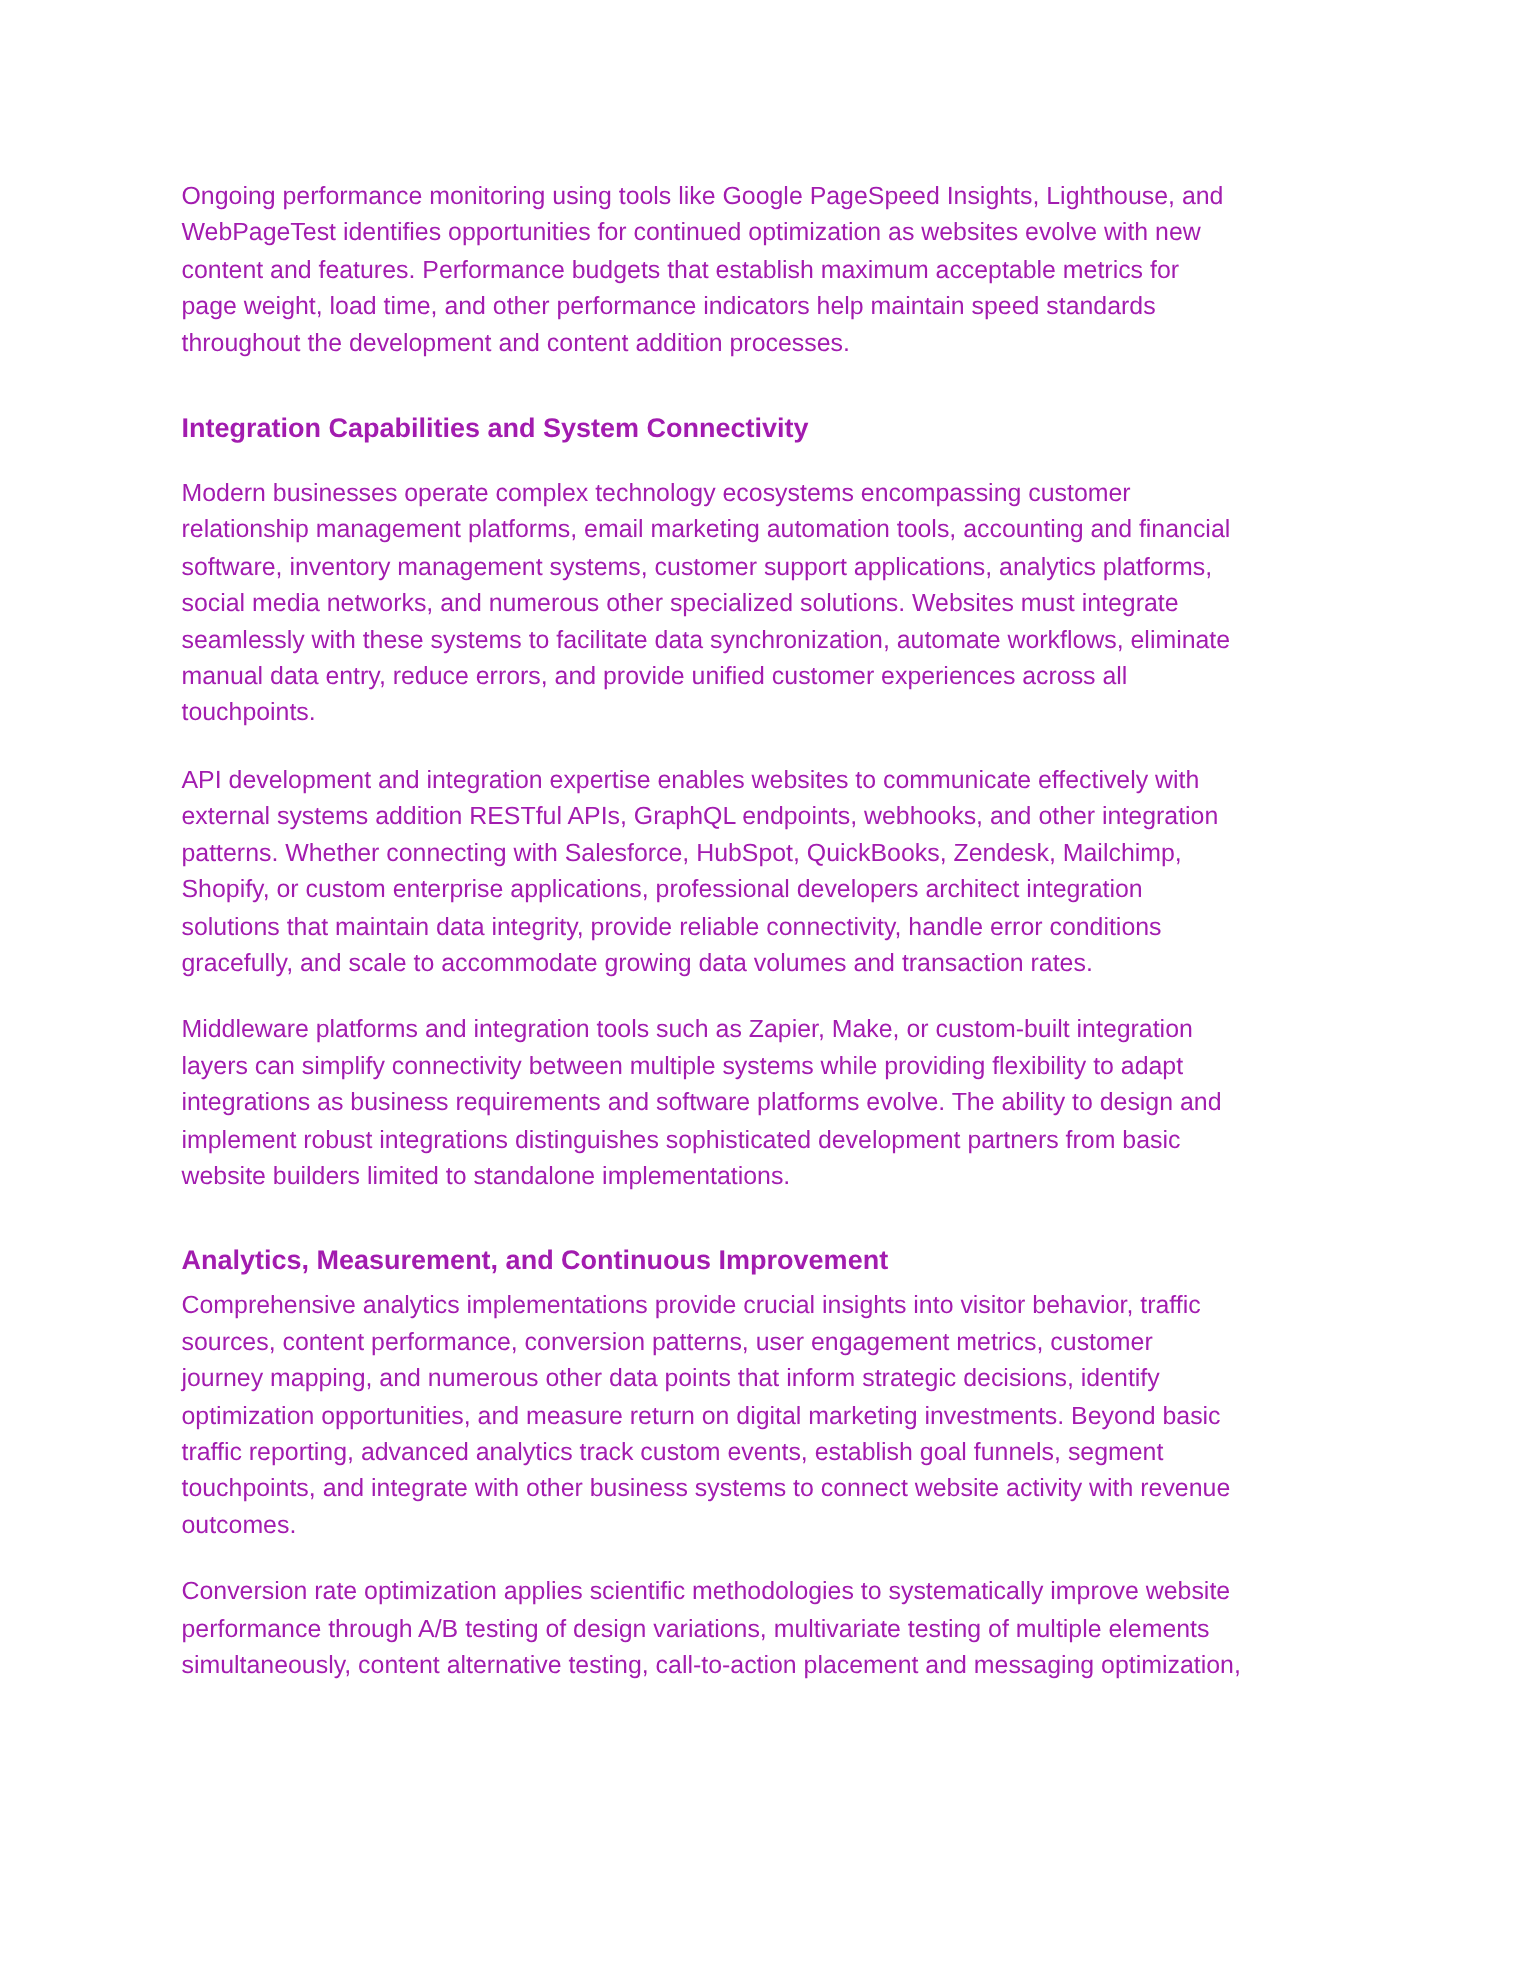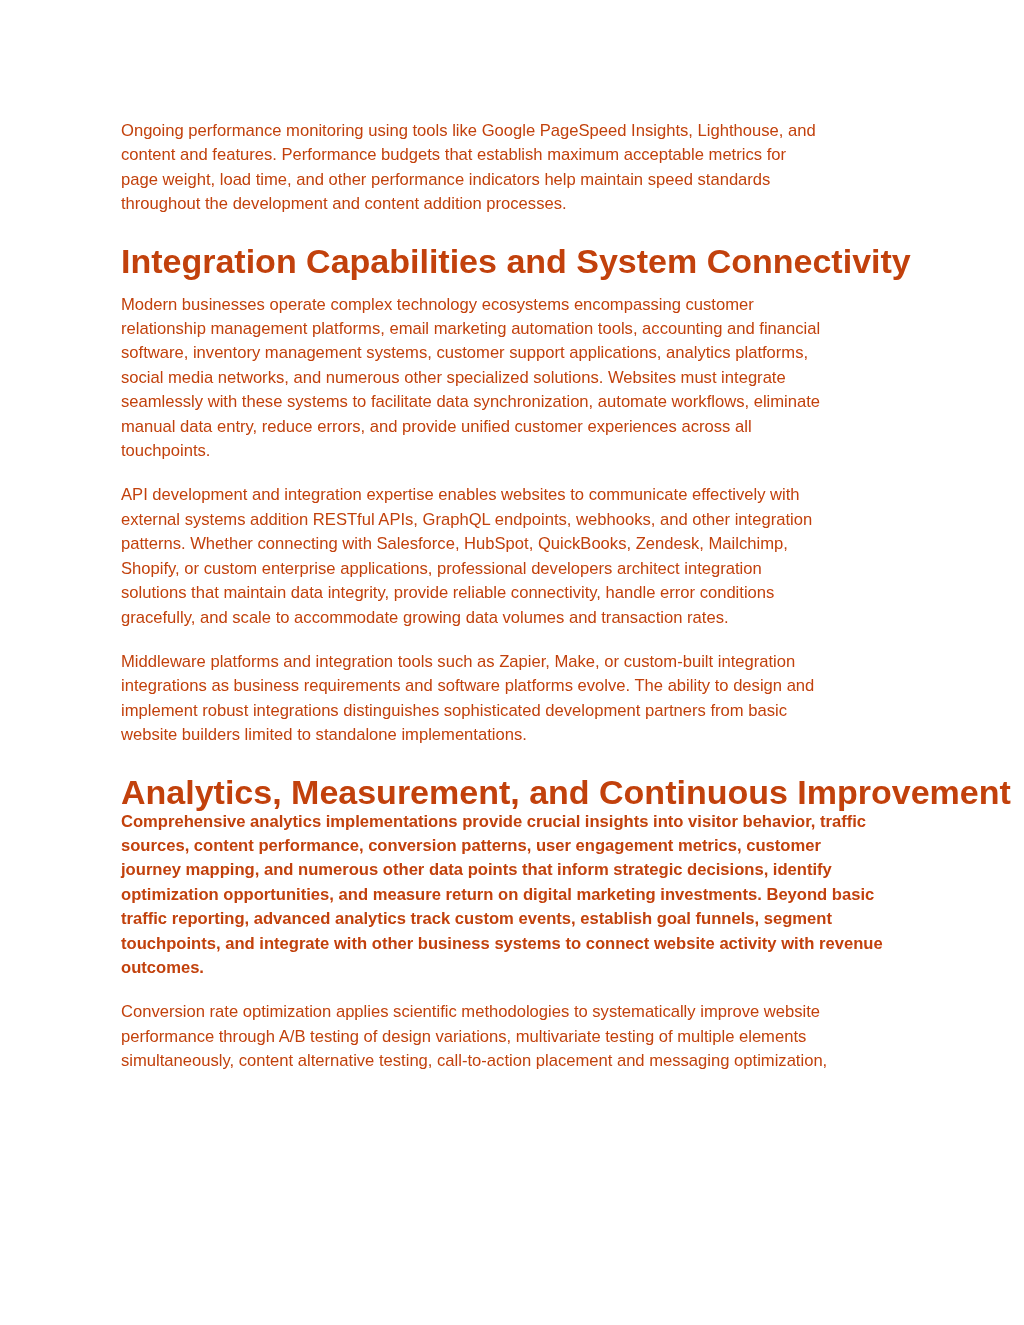--- a/index.html
+++ b/index.html
@@ -1,44 +1,45 @@
 <!DOCTYPE html>
 <html><head>
   <meta charset="utf-8">
   <style>
     html, body { margin: 0; padding: 0; background: #ffffff; }
     body { width: 1024px; height: 1325px; overflow: hidden; position: relative; }
     .page {
       position: absolute; left: 121px; top: 119px; width: 800px;
-      font-family: "Liberation Sans", sans-serif; color: #c2410c;
+      font-family: "Liberation Sans", sans-serif; color: #a21caf;
     }
     .para {
       font-size: 16.6px; line-height: 24.4px; margin: 0; white-space: nowrap;
     }
     .line { display: block; }
     .h2 {
       font-family: "Liberation Sans", sans-serif;
-      font-size: 34px; font-weight: bold; line-height: 34px; margin: 0;
+      font-size: 18px; font-weight: bold; line-height: 34px; margin: 0;
       white-space: nowrap;
     }
     #p1 { margin-bottom: 27px; }
     #h1 { margin-bottom: 15px; }
     #p2 { margin-bottom: 20px; }
     #p3 { margin-bottom: 20px; }
     #p4 { margin-bottom: 27px; }
     #h2b { margin-bottom: 1px; }
-    #p5 { margin-bottom: 20px; font-weight: bold; }
+    #p5 { margin-bottom: 20px; }
   </style>
 </head>
 <body>
 
 <div class="page">
 
   <p class="para" id="p1">
     <span class="line">Ongoing performance monitoring using tools like Google PageSpeed Insights, Lighthouse, and</span>
+    <span class="line">WebPageTest identifies opportunities for continued optimization as websites evolve with new</span>
     <span class="line">content and features. Performance budgets that establish maximum acceptable metrics for</span>
     <span class="line">page weight, load time, and other performance indicators help maintain speed standards</span>
     <span class="line">throughout the development and content addition processes.</span>
   </p>
 
   <h2 class="h2" id="h1">Integration Capabilities and System Connectivity</h2>
 
   <p class="para" id="p2">
     <span class="line">Modern businesses operate complex technology ecosystems encompassing customer</span>
     <span class="line">relationship management platforms, email marketing automation tools, accounting and financial</span>
@@ -53,20 +54,21 @@
     <span class="line">API development and integration expertise enables websites to communicate effectively with</span>
     <span class="line">external systems addition RESTful APIs, GraphQL endpoints, webhooks, and other integration</span>
     <span class="line">patterns. Whether connecting with Salesforce, HubSpot, QuickBooks, Zendesk, Mailchimp,</span>
     <span class="line">Shopify, or custom enterprise applications, professional developers architect integration</span>
     <span class="line">solutions that maintain data integrity, provide reliable connectivity, handle error conditions</span>
     <span class="line">gracefully, and scale to accommodate growing data volumes and transaction rates.</span>
   </p>
 
   <p class="para" id="p4">
     <span class="line">Middleware platforms and integration tools such as Zapier, Make, or custom-built integration</span>
+    <span class="line">layers can simplify connectivity between multiple systems while providing flexibility to adapt</span>
     <span class="line">integrations as business requirements and software platforms evolve. The ability to design and</span>
     <span class="line">implement robust integrations distinguishes sophisticated development partners from basic</span>
     <span class="line">website builders limited to standalone implementations.</span>
   </p>
 
   <h2 class="h2" id="h2b">Analytics, Measurement, and Continuous Improvement</h2>
 
   <p class="para" id="p5">
     <span class="line">Comprehensive analytics implementations provide crucial insights into visitor behavior, traffic</span>
     <span class="line">sources, content performance, conversion patterns, user engagement metrics, customer</span>

